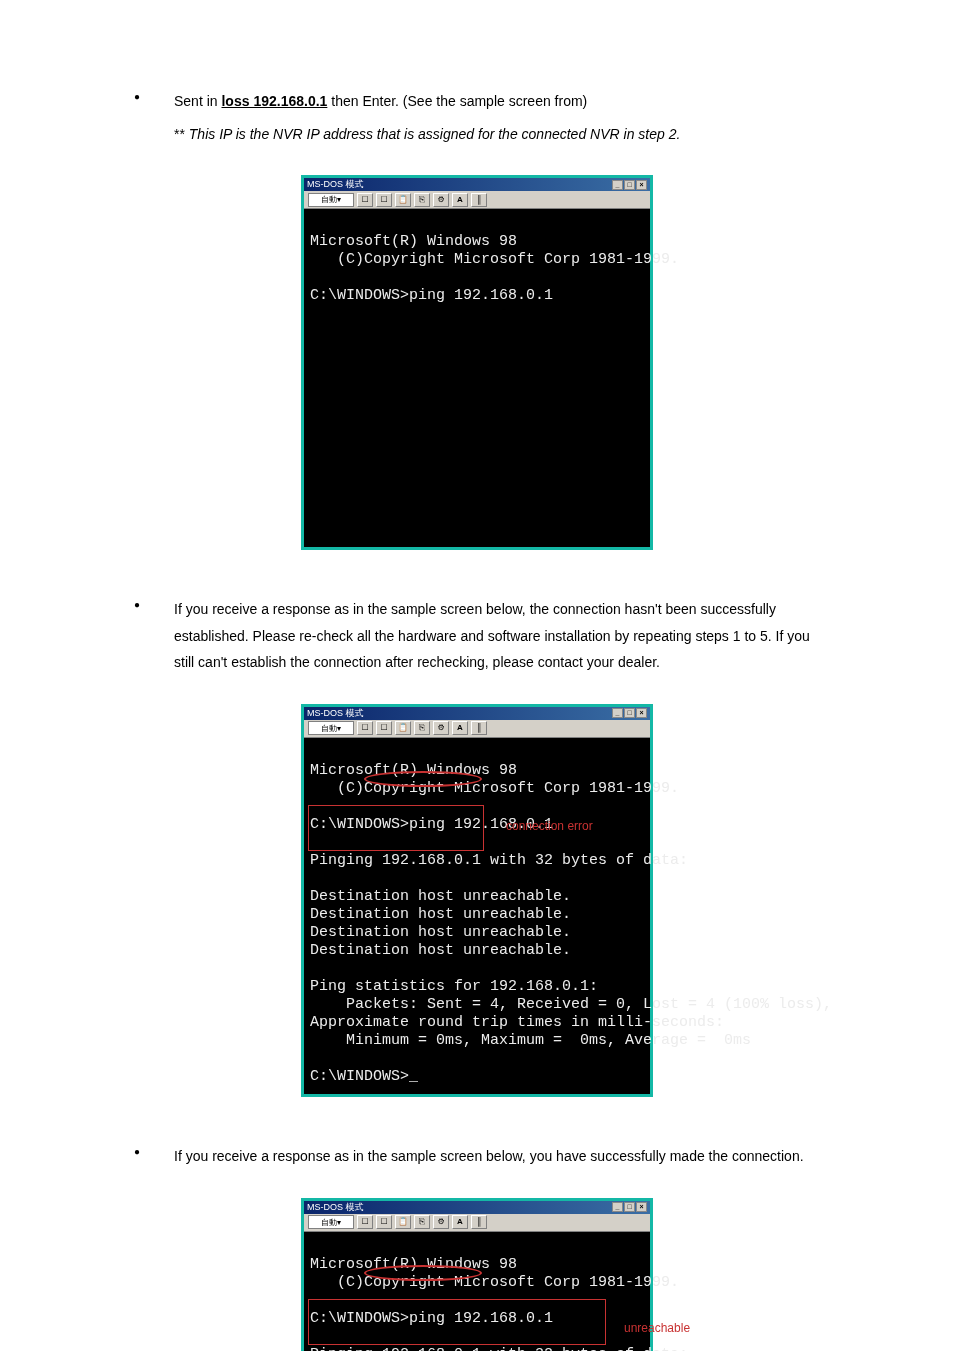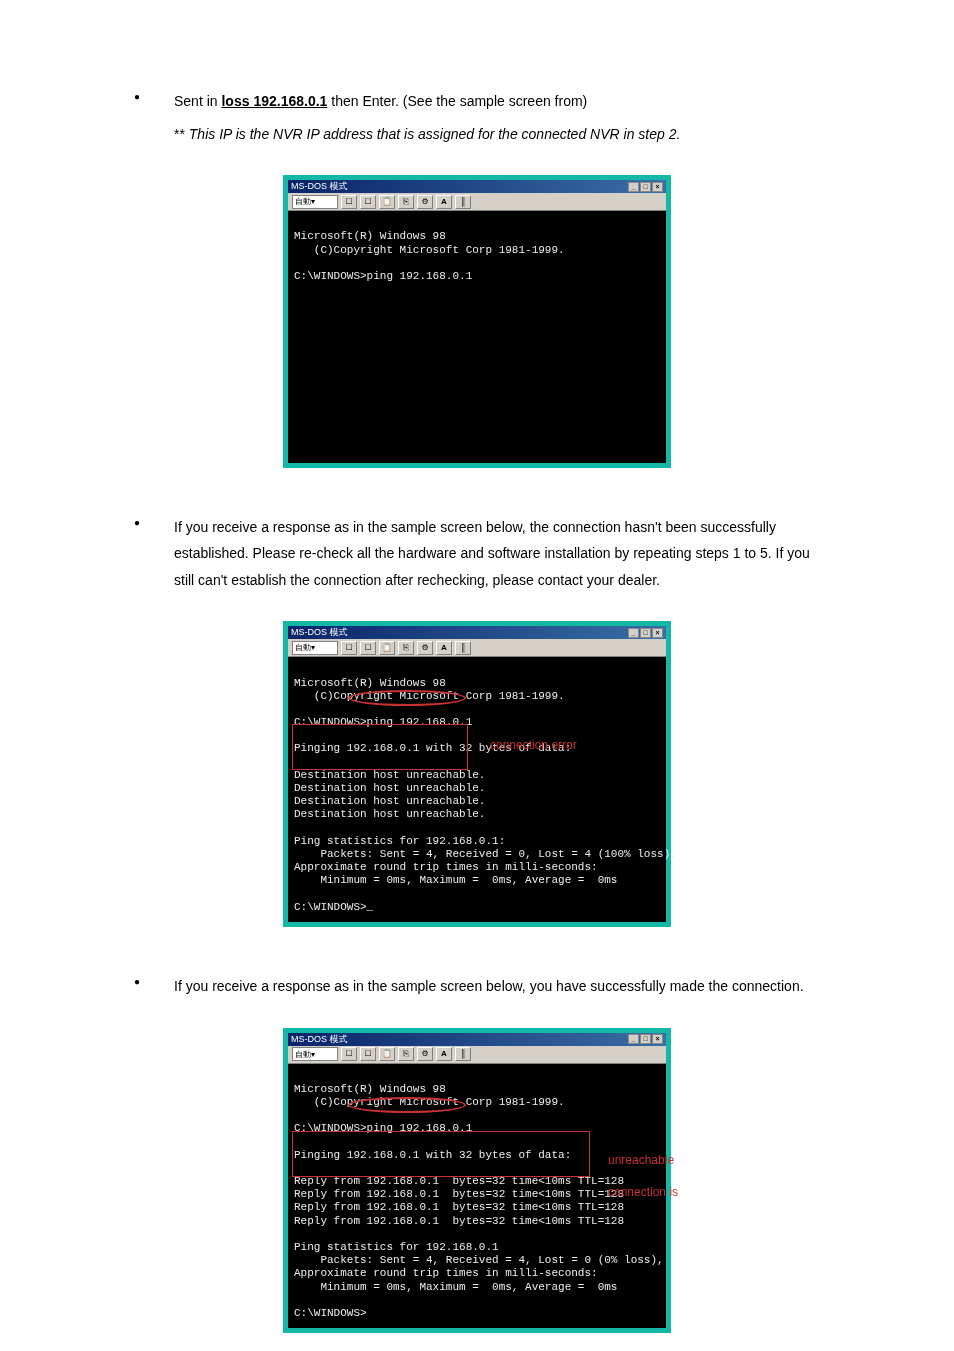--- a/index.html
+++ b/index.html
@@ -33,23 +33,23 @@
     margin-left: 44px;
     line-height: 1.9;
     margin-bottom: 20px;
   }
   .screenshot-wrap {
     text-align: center;
     margin: 28px 0 46px 0;
   }
   .dos-window {
     display: inline-block;
-    width: 388px;
+    width: 352px;
     background: #7dd3fc;
-    border: 5px solid #14b8a6;
+    border: 3px solid #14b8a6;
     text-align: left;
   }
   .dos-titlebar {
     background: linear-gradient(to right, #0a246a, #3a6ea5);
     color: #fff;
     font-size: 9px;
     padding: 1px 3px;
     display: flex;
     justify-content: space-between;
     align-items: center;
@@ -82,39 +82,39 @@
   }
   .dos-toolbar .sel {
     background: #fff;
     border: 1px solid #808080;
     width: 46px;
     height: 14px;
     font-size: 8px;
     padding: 0 2px;
     display: flex;
     align-items: center;
-    justify-content: flex-start;
+    justify-content: center;
   }
   .tb-btn {
     width: 16px;
     height: 14px;
     background: #d4d0c8;
     border-top: 1px solid #fff;
     border-left: 1px solid #fff;
     border-right: 1px solid #808080;
     border-bottom: 1px solid #808080;
     font-size: 8px;
     text-align: center;
     line-height: 12px;
   }
   .dos-body {
     background: #000;
     color: #ececec;
     font-family: "Courier New", monospace;
-    font-size: 11px;
+    font-size: 15px;
     line-height: 1.2;
     padding: 6px 6px 8px 6px;
     min-height: 190px;
     white-space: pre;
   }
   .dos-body.small { min-height: 150px; }
   .circle {
     position: absolute;
     border: 2px solid #c83232;
     border-radius: 50%/50%;

